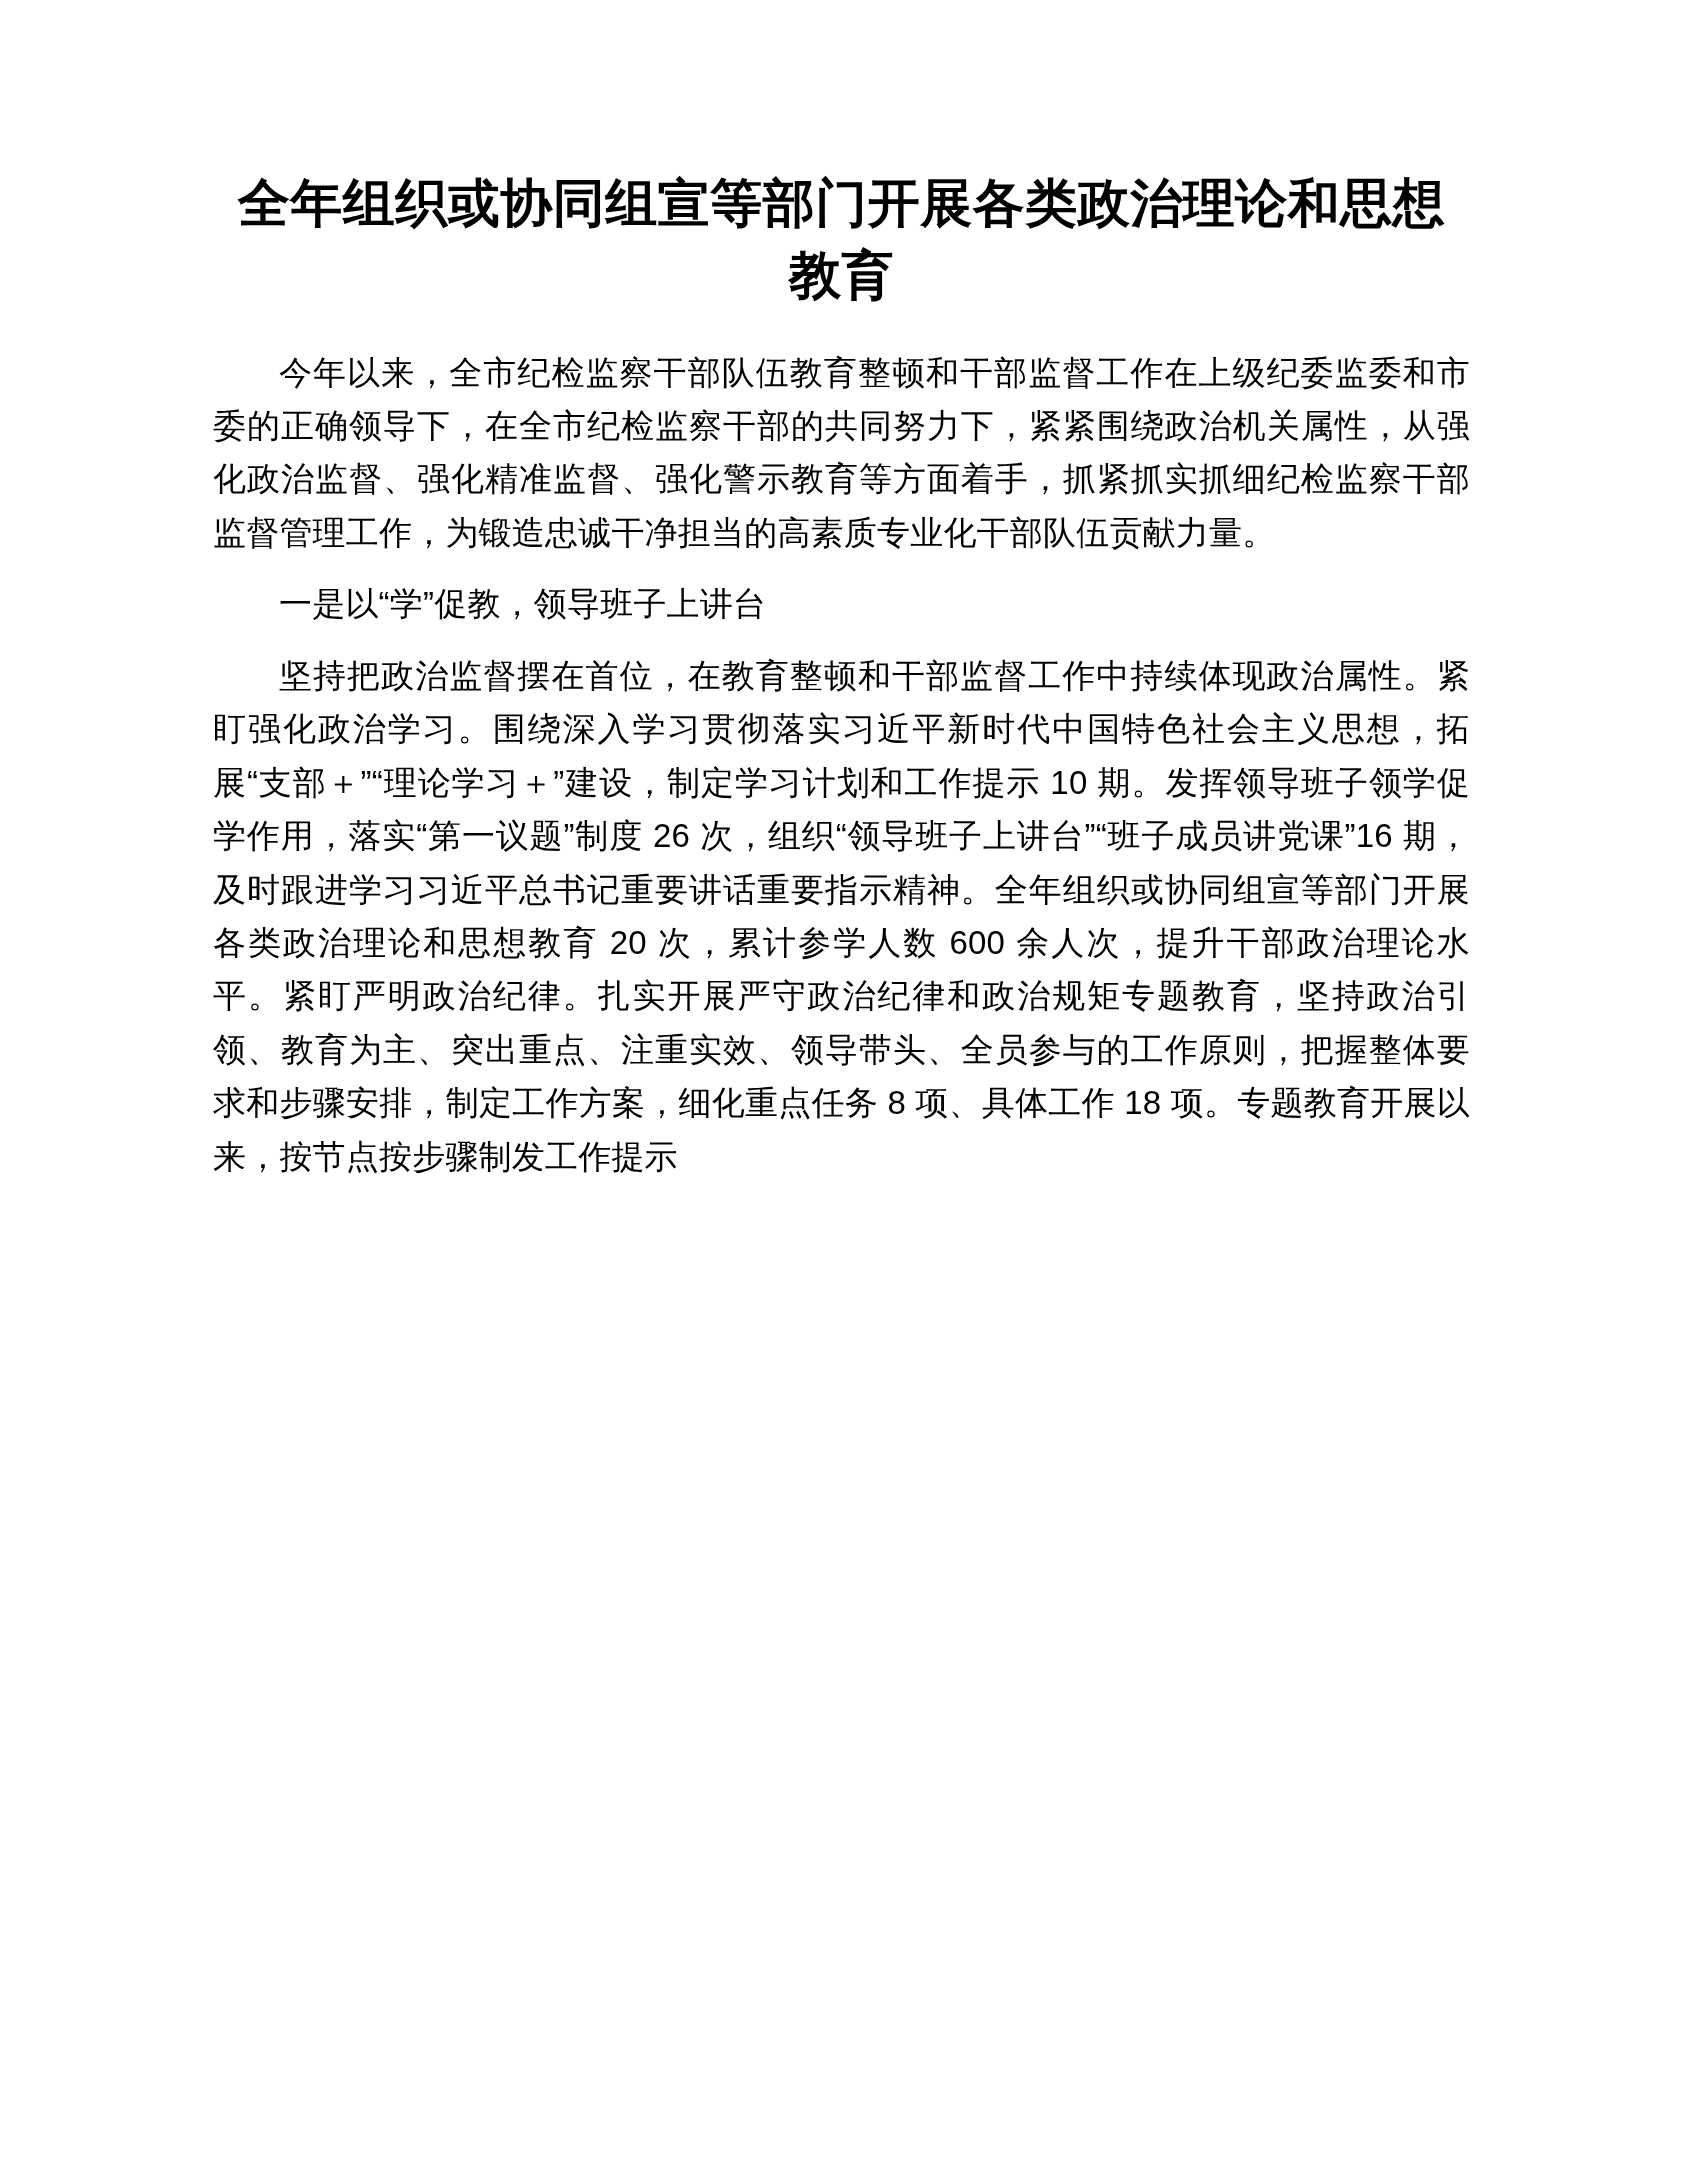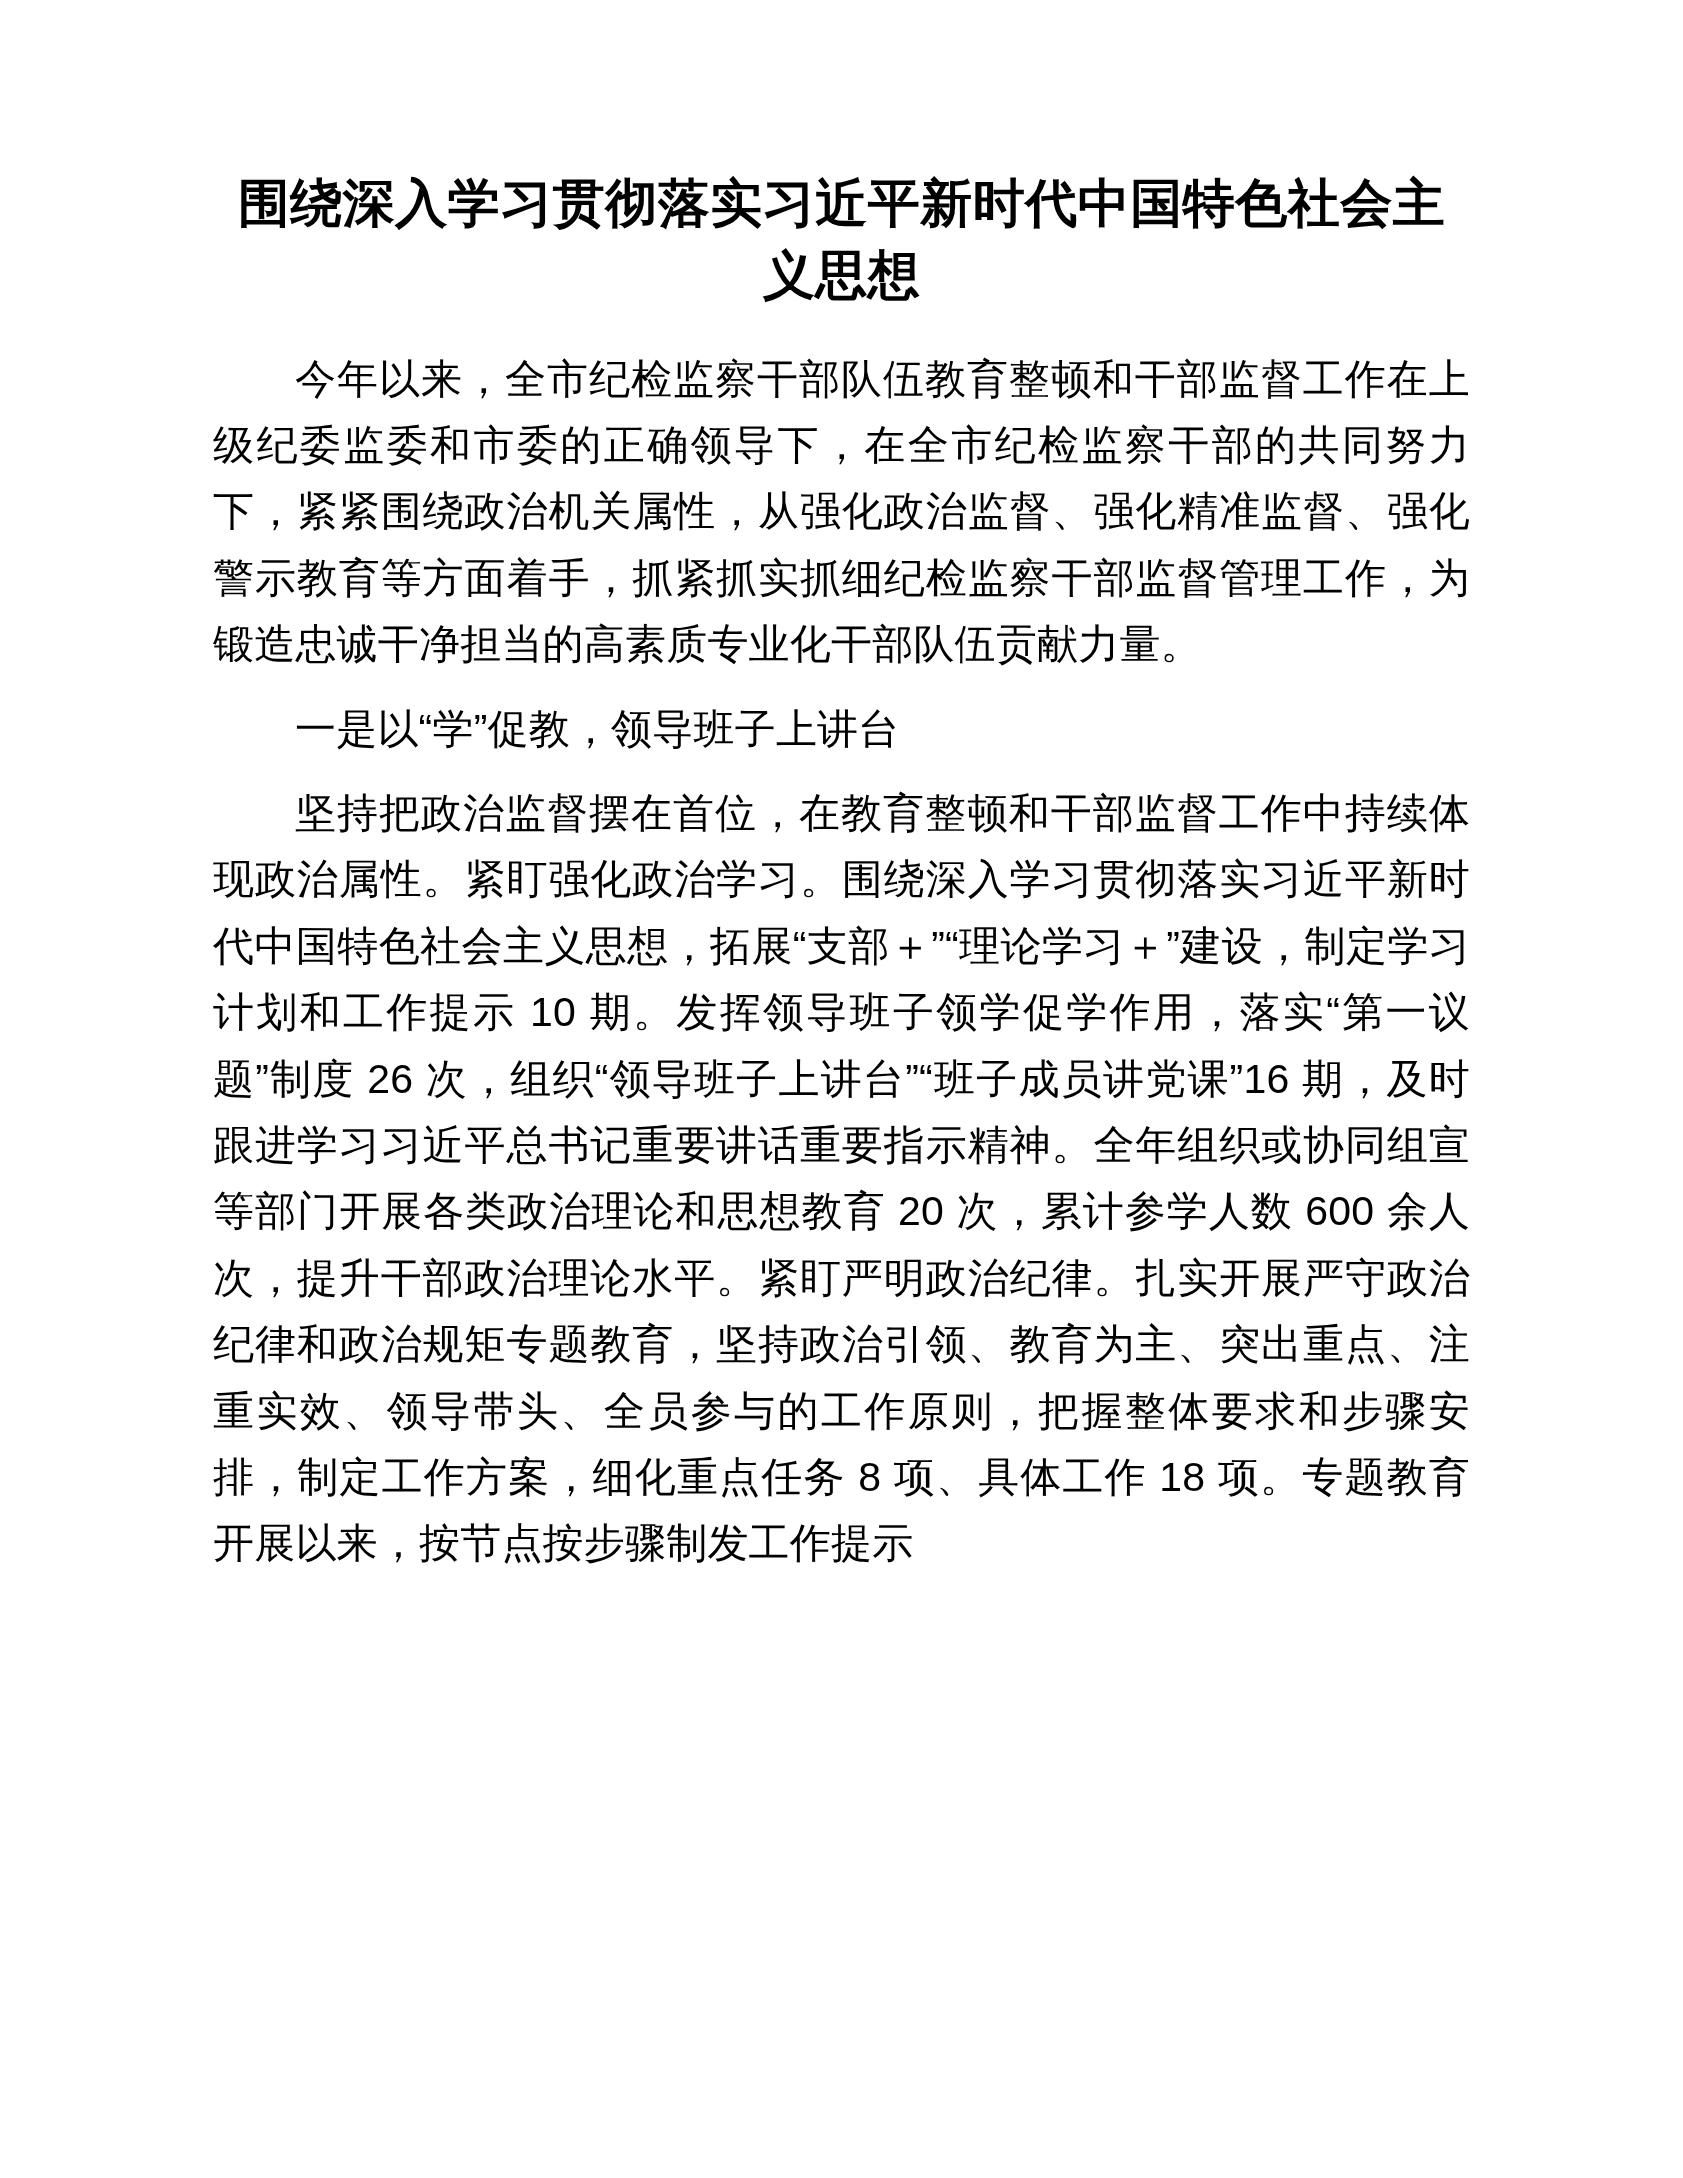--- a/index.html
+++ b/index.html
@@ -23,34 +23,34 @@
   }
   .doc-title {
     font-size: 52px;
     font-weight: bold;
     line-height: 1.38;
     text-align: center;
     margin: 0 0 34px 0;
     letter-spacing: 0.5px;
   }
   .para {
-    font-size: 41px;
+    font-size: 33px;
     line-height: 1.62;
     text-align: justify;
     text-justify: inter-ideograph;
     margin: 0 0 18px 0;
     text-indent: 2em;
     letter-spacing: 0.2px;
   }
   .para.last {
     margin-bottom: 0;
   }
 </style>
 </head>
 <body>
 
 <div class="page">
-  <h1 class="doc-title">围绕深入学习贯彻落实习近平新时代中国特色社会主义思想</h1>
+  <h1 class="doc-title">全年组织或协同组宣等部门开展各类政治理论和思想教育</h1>
   <p class="para">今年以来，全市纪检监察干部队伍教育整顿和干部监督工作在上级纪委监委和市委的正确领导下，在全市纪检监察干部的共同努力下，紧紧围绕政治机关属性，从强化政治监督、强化精准监督、强化警示教育等方面着手，抓紧抓实抓细纪检监察干部监督管理工作，为锻造忠诚干净担当的高素质专业化干部队伍贡献力量。</p>
   <p class="para">一是以“学”促教，领导班子上讲台</p>
   <p class="para last">坚持把政治监督摆在首位，在教育整顿和干部监督工作中持续体现政治属性。紧盯强化政治学习。围绕深入学习贯彻落实习近平新时代中国特色社会主义思想，拓展“支部＋”“理论学习＋”建设，制定学习计划和工作提示 10 期。发挥领导班子领学促学作用，落实“第一议题”制度 26 次，组织“领导班子上讲台”“班子成员讲党课”16 期，及时跟进学习习近平总书记重要讲话重要指示精神。全年组织或协同组宣等部门开展各类政治理论和思想教育 20 次，累计参学人数 600 余人次，提升干部政治理论水平。紧盯严明政治纪律。扎实开展严守政治纪律和政治规矩专题教育，坚持政治引领、教育为主、突出重点、注重实效、领导带头、全员参与的工作原则，把握整体要求和步骤安排，制定工作方案，细化重点任务 8 项、具体工作 18 项。专题教育开展以来，按节点按步骤制发工作提示</p>
 </div>
 
 
 </body></html>

